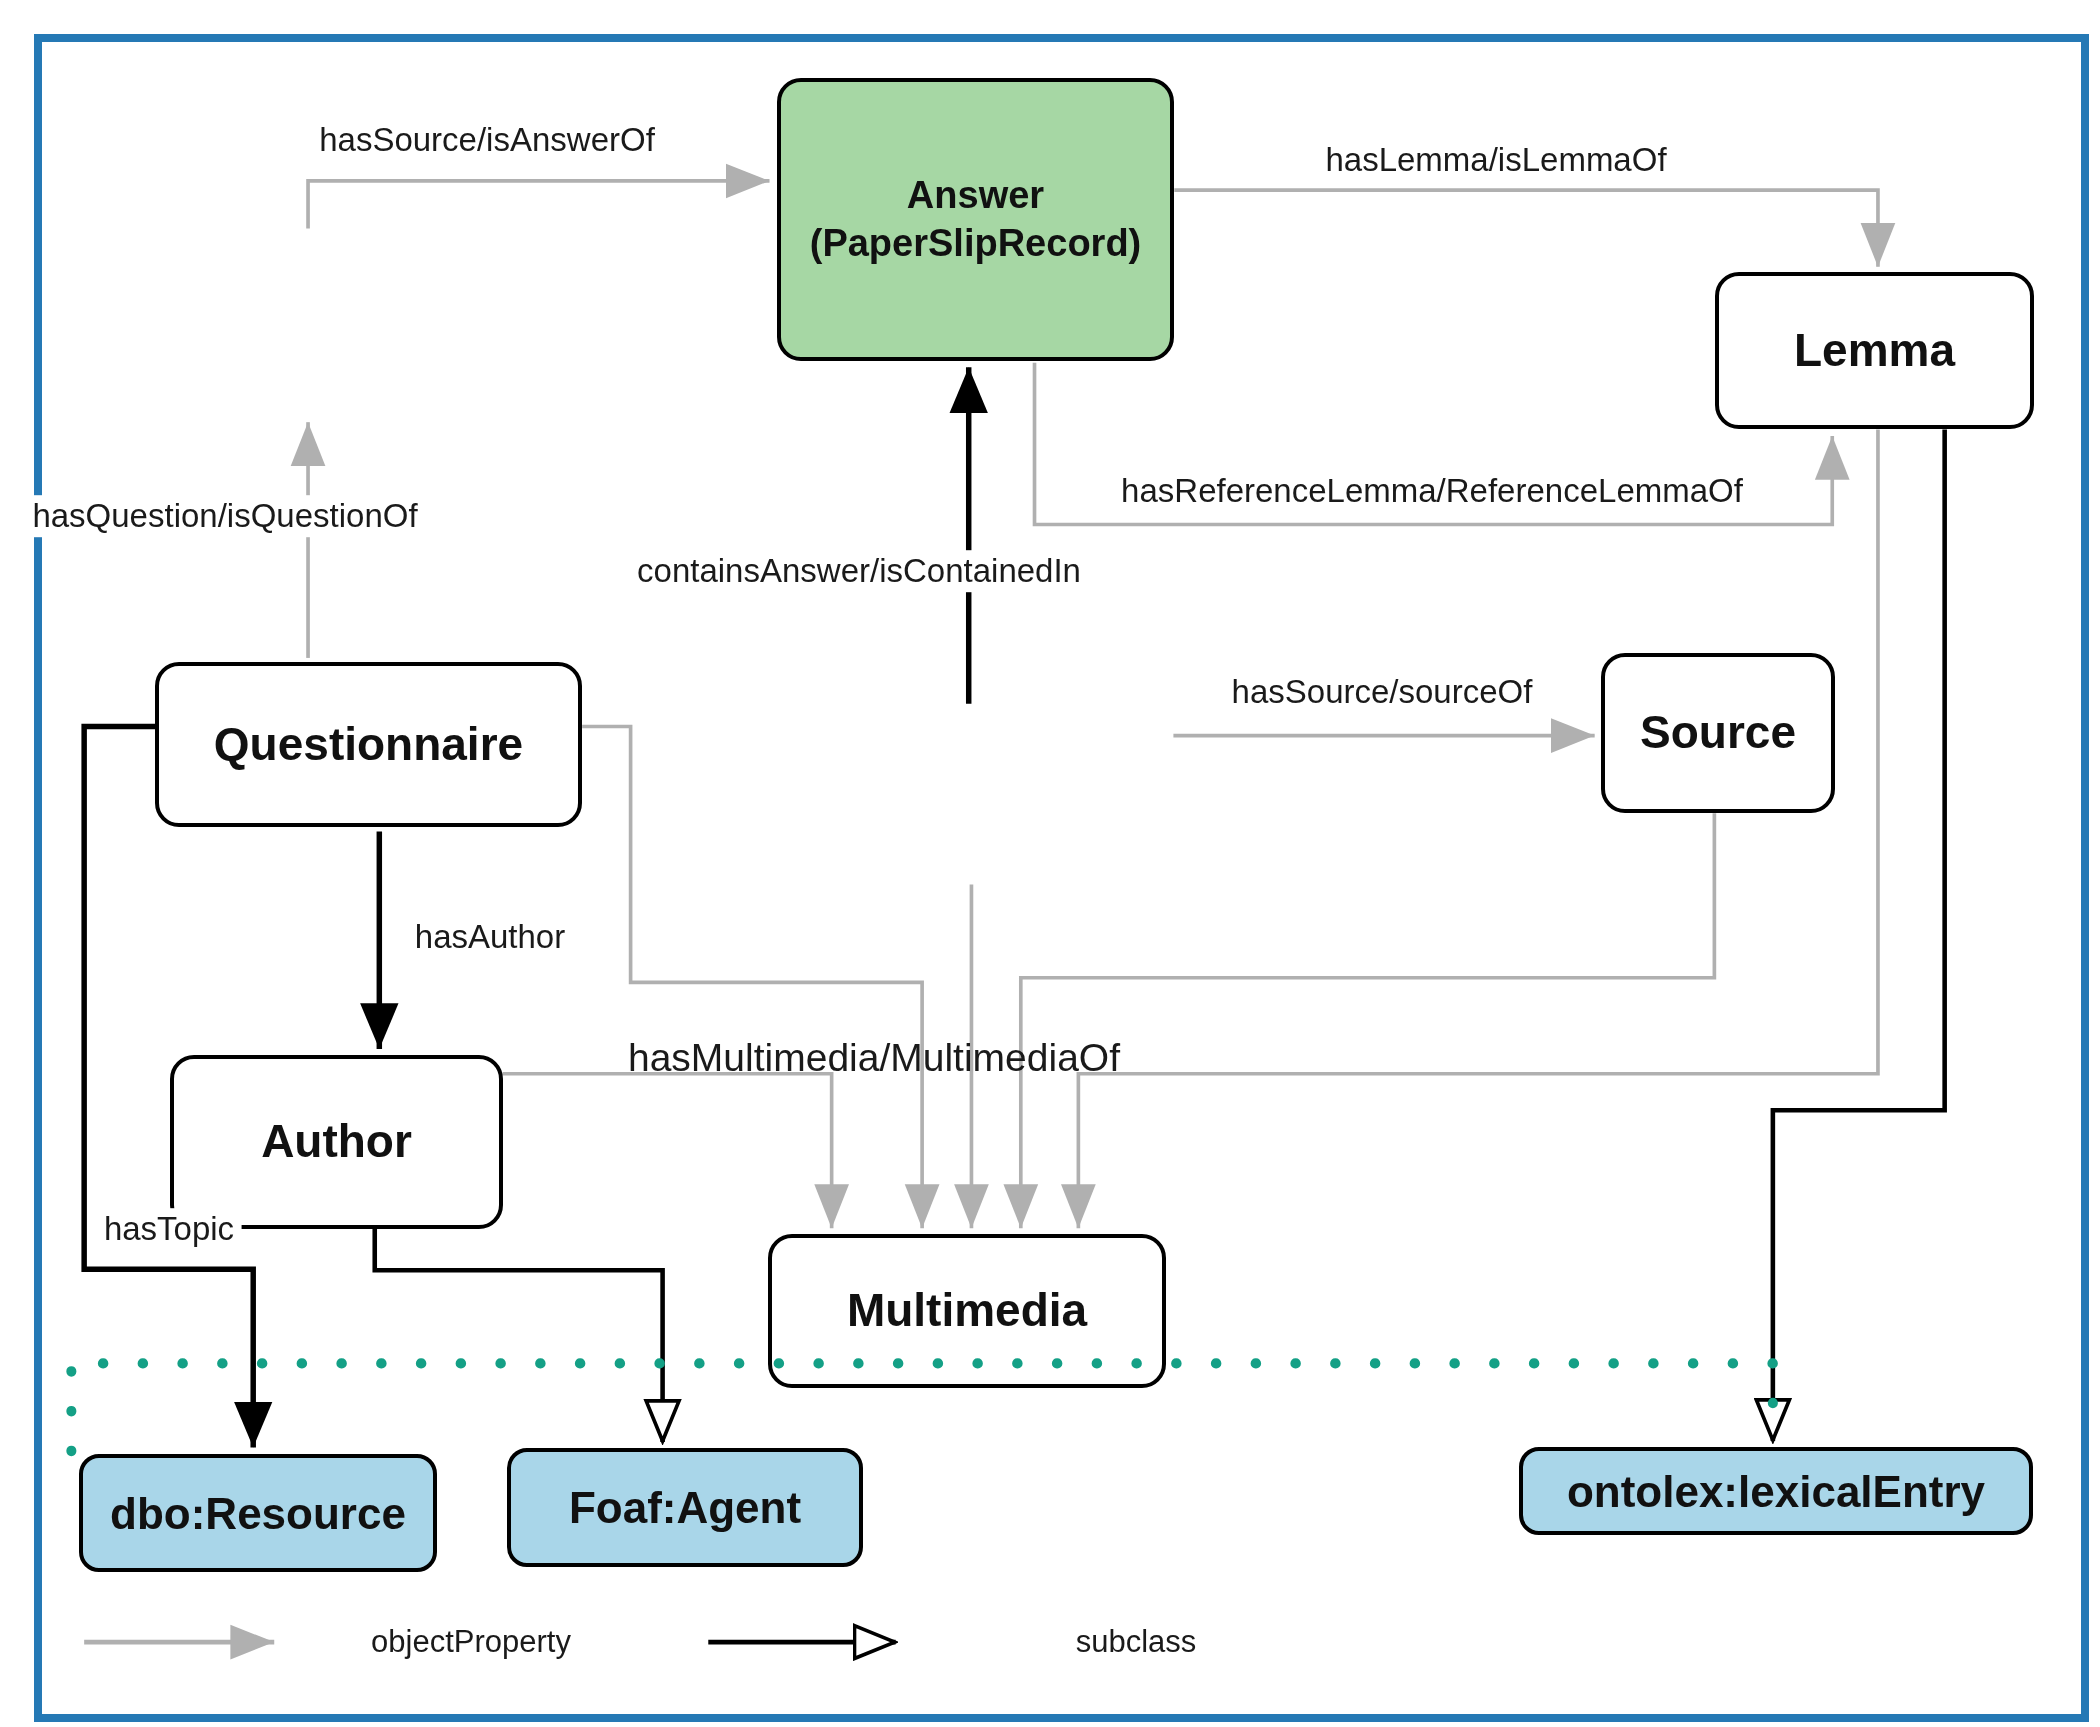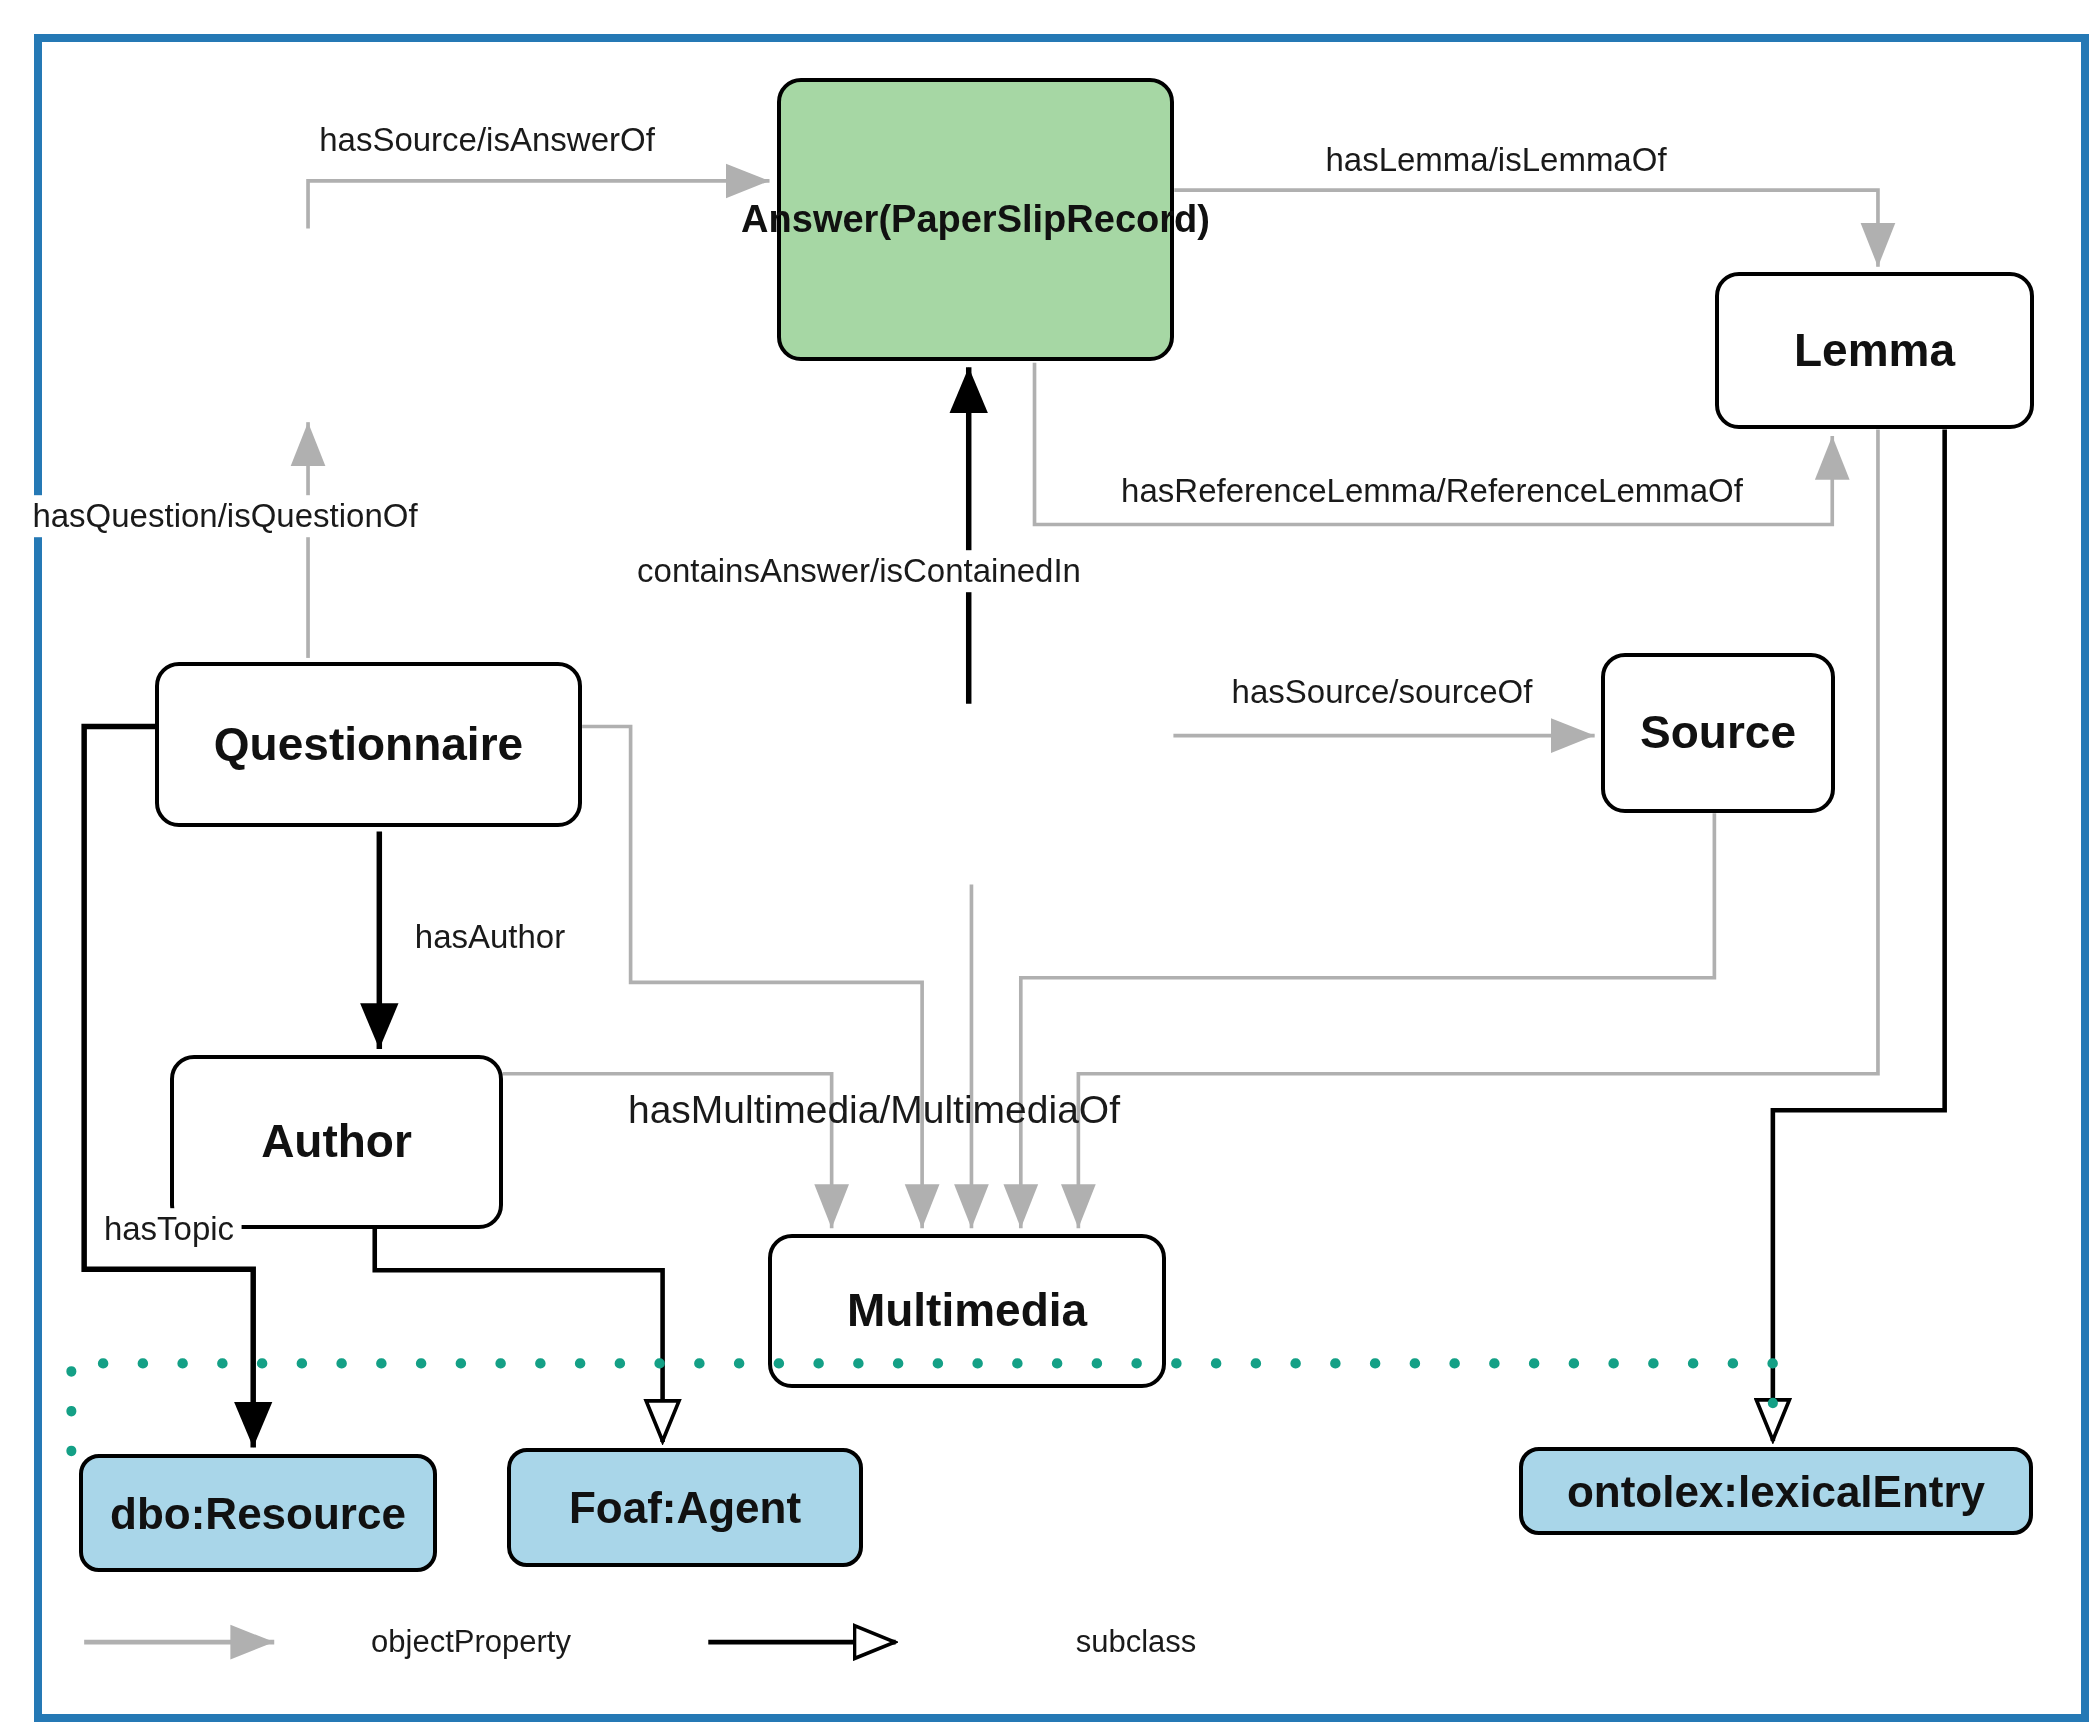--- a/index.html
+++ b/index.html
@@ -2,21 +2,21 @@
 <html style="font-size:14.6px"><head>
 <meta charset="utf-8">
 <style>
   html,body{margin:0;padding:0;background:#ffffff;}
   #stage{position:relative;width:2101px;height:1728px;background:#ffffff;overflow:hidden;
          font-family:"Liberation Sans", sans-serif;}
   #frame{position:absolute;left:34px;top:34px;width:2055px;height:1688px;
          border:8.2px solid #2579b5;box-sizing:border-box;}
   #edges{position:absolute;left:0;top:0;width:2101px;height:1728px;}
   .node{position:absolute;background:#ffffff;border:4.6px solid #000000;border-radius:24px;
-        box-sizing:border-box;display:flex;flex-direction:row;align-items:center;
+        box-sizing:border-box;display:flex;flex-direction:column;align-items:center;
         justify-content:center;text-align:center;color:#111111;font-weight:bold;
         font-size:46px;line-height:1.25;z-index:3;}
   .node.green{background:#a6d7a4;font-size:38px;}
   .node.blue{background:#a9d6e9;font-size:44px;border-radius:20px;}
   .elabel{position:absolute;transform:translate(-50%,-50%);white-space:nowrap;
           color:#1a1a1a;font-size:33px;z-index:4;}
   .elabel.whitebg{background:#ffffff;padding:1.8px 7.3px;}
   .elabel.big{font-size:39px;}
   .elabel.legend{font-size:31px;}
   svg{display:block;}
@@ -103,20 +103,20 @@
     <span>ontolex:lexicalEntry</span>
   </div>
 
   <div class="elabel" style="left:487px;top:140px">hasSource/isAnswerOf</div>
   <div class="elabel" style="left:1496px;top:160px">hasLemma/isLemmaOf</div>
   <div class="elabel whitebg" style="left:225px;top:516px">hasQuestion/isQuestionOf</div>
   <div class="elabel" style="left:1432px;top:491px">hasReferenceLemma/ReferenceLemmaOf</div>
   <div class="elabel whitebg" style="left:859px;top:571px">containsAnswer/isContainedIn</div>
   <div class="elabel" style="left:1382px;top:692px">hasSource/sourceOf</div>
   <div class="elabel whitebg" style="left:490px;top:937px">hasAuthor</div>
-  <div class="elabel big" style="left:874px;top:1110px">hasMultimedia/MultimediaOf</div>
+  <div class="elabel big" style="left:874px;top:1058px">hasMultimedia/MultimediaOf</div>
   <div class="elabel whitebg" style="left:169px;top:1229px">hasTopic</div>
 
   <div class="elabel legend" style="left:471px;top:1642px">objectProperty</div>
   <div class="elabel legend" style="left:1136px;top:1642px">subclass</div>
 
 </div>
 
 
 </body></html>

